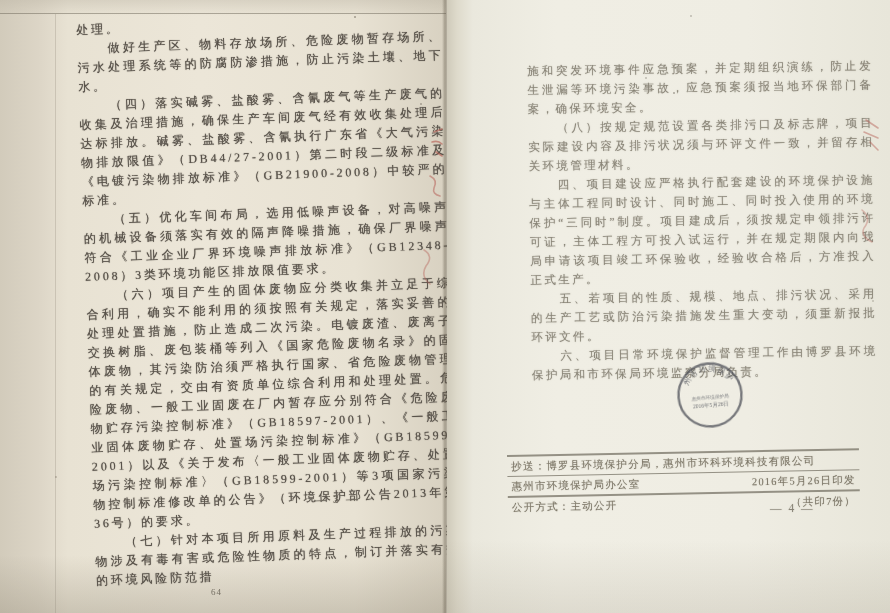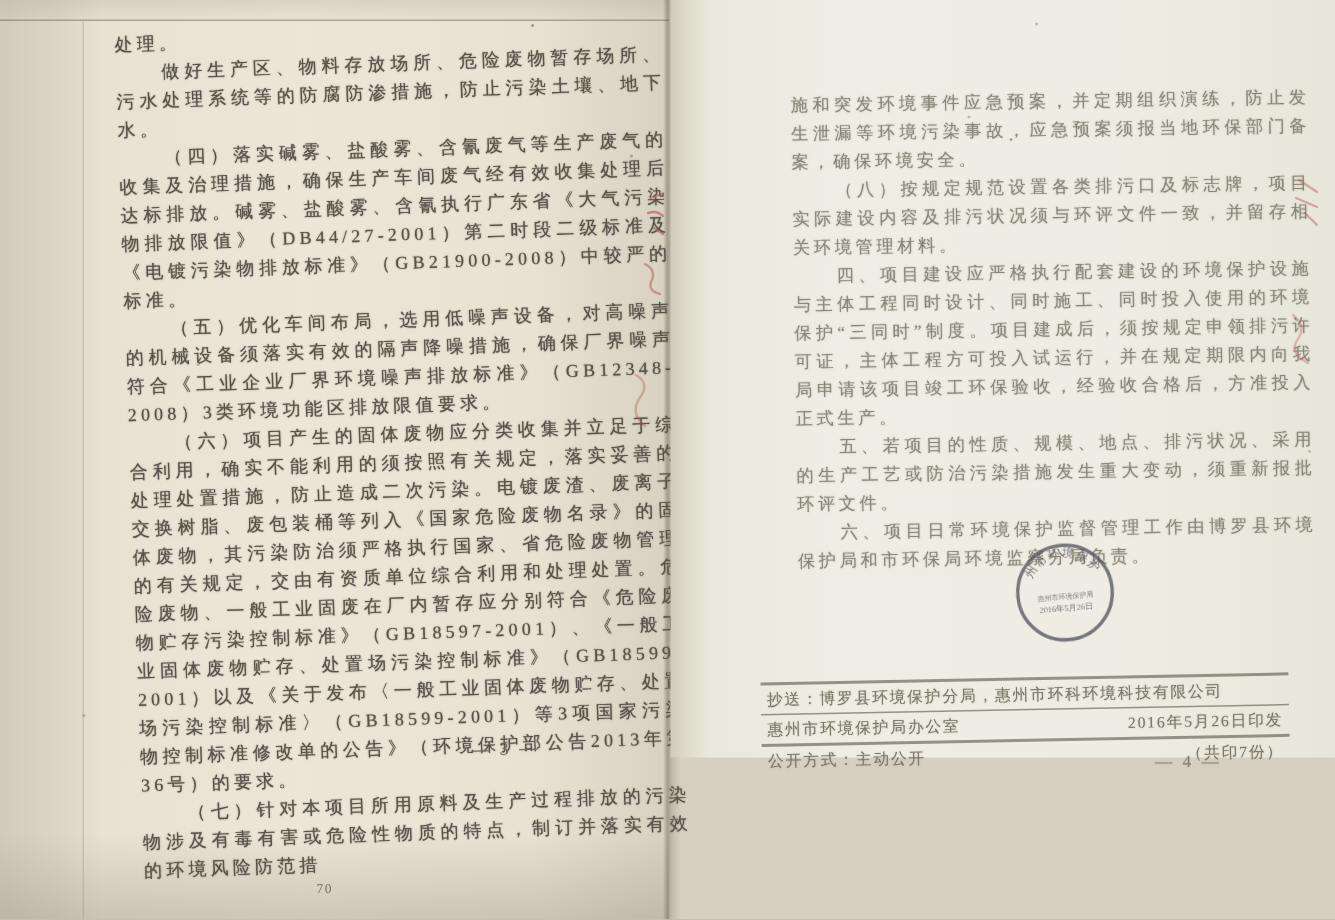--- a/index.html
+++ b/index.html
@@ -31,21 +31,21 @@
     color:#6d675c;transform:rotate(-1.6deg);text-shadow:0 0 1px rgba(109,103,92,.6);
   }
   .scan-num{position:absolute;left:211px;top:587px;font-size:9px;color:#746e62;letter-spacing:1px;}
   
   .seam{
     position:absolute;left:442px;top:0;width:12px;height:613px;
     background:linear-gradient(90deg, rgba(90,82,66,0) 0px, rgba(92,84,68,.42) 3px, rgba(120,112,96,.22) 6px, rgba(0,0,0,0) 12px);
   }
   
   .page-right{
-    position:absolute;left:447px;top:0;width:443px;height:505px;
+    position:absolute;left:447px;top:0;width:443px;height:613px;
     background:
       linear-gradient(180deg, rgba(0,0,0,0) 540px, rgba(158,150,132,.22) 613px),
       linear-gradient(90deg,#cfcaba 0px,#dedacb 10px,#eae8dd 26px,#f0eee4 110px,#efede3 300px,#e8e6da 443px);
   }
   .right-text{
     position:absolute;left:80px;top:62px;width:346px;
     transform:rotate(-0.9deg);transform-origin:0 0;
     font-size:11.5px;letter-spacing:2.4px;line-height:19px;
     color:rgba(124,119,105,.8);text-shadow:0 0 1.2px rgba(124,119,105,.55);
     text-align:justify;
@@ -98,21 +98,21 @@
     <div class="fold-line"></div>
     <div class="left-text">
         <p>处理。</p>
         <p>　　做好生产区、物料存放场所、危险废物暂存场所、污水处理系统等的防腐防渗措施，防止污染土壤、地下水。</p>
         <p>　　（四）落实碱雾、盐酸雾、含氰废气等生产废气的收集及治理措施，确保生产车间废气经有效收集处理后达标排放。碱雾、盐酸雾、含氰执行广东省《大气污染物排放限值》（DB44/27-2001）第二时段二级标准及《电镀污染物排放标准》（GB21900-2008）中较严的标准。</p>
         <p>　　（五）优化车间布局，选用低噪声设备，对高噪声的机械设备须落实有效的隔声降噪措施，确保厂界噪声符合《工业企业厂界环境噪声排放标准》（GB12348-2008）3类环境功能区排放限值要求。</p>
         <p>　　（六）项目产生的固体废物应分类收集并立足于综合利用，确实不能利用的须按照有关规定，落实妥善的处理处置措施，防止造成二次污染。电镀废渣、废离子交换树脂、废包装桶等列入《国家危险废物名录》的固体废物，其污染防治须严格执行国家、省危险废物管理的有关规定，交由有资质单位综合利用和处理处置。危险废物、一般工业固废在厂内暂存应分别符合《危险废物贮存污染控制标准》（GB18597-2001）、《一般工业固体废物贮存、处置场污染控制标准》（GB18599-2001）以及《关于发布〈一般工业固体废物贮存、处置场污染控制标准〉（GB18599-2001）等3项国家污染物控制标准修改单的公告》（环境保护部公告2013年第36号）的要求。</p>
         <p>　　（七）针对本项目所用原料及生产过程排放的污染物涉及有毒有害或危险性物质的特点，制订并落实有效的环境风险防范措</p>
       </div>
     <div class="pagenum-left">— 3 —</div>
-    <div class="scan-num">70</div>
+    <div class="scan-num">64</div>
   </div>
 
   <div class="seam"></div>
 
   <div class="page-right">
     <div class="right-text">
         <p>施和突发环境事件应急预案，并定期组织演练，防止发生泄漏等环境污染事故，应急预案须报当地环保部门备案，确保环境安全。</p>
         <p>　　（八）按规定规范设置各类排污口及标志牌，项目实际建设内容及排污状况须与环评文件一致，并留存相关环境管理材料。</p>
         <p>　　四、项目建设应严格执行配套建设的环境保护设施与主体工程同时设计、同时施工、同时投入使用的环境保护“三同时”制度。项目建成后，须按规定申领排污许可证，主体工程方可投入试运行，并在规定期限内向我局申请该项目竣工环保验收，经验收合格后，方准投入正式生产。</p>
         <p>　　五、若项目的性质、规模、地点、排污状况、采用的生产工艺或防治污染措施发生重大变动，须重新报批环评文件。</p>

